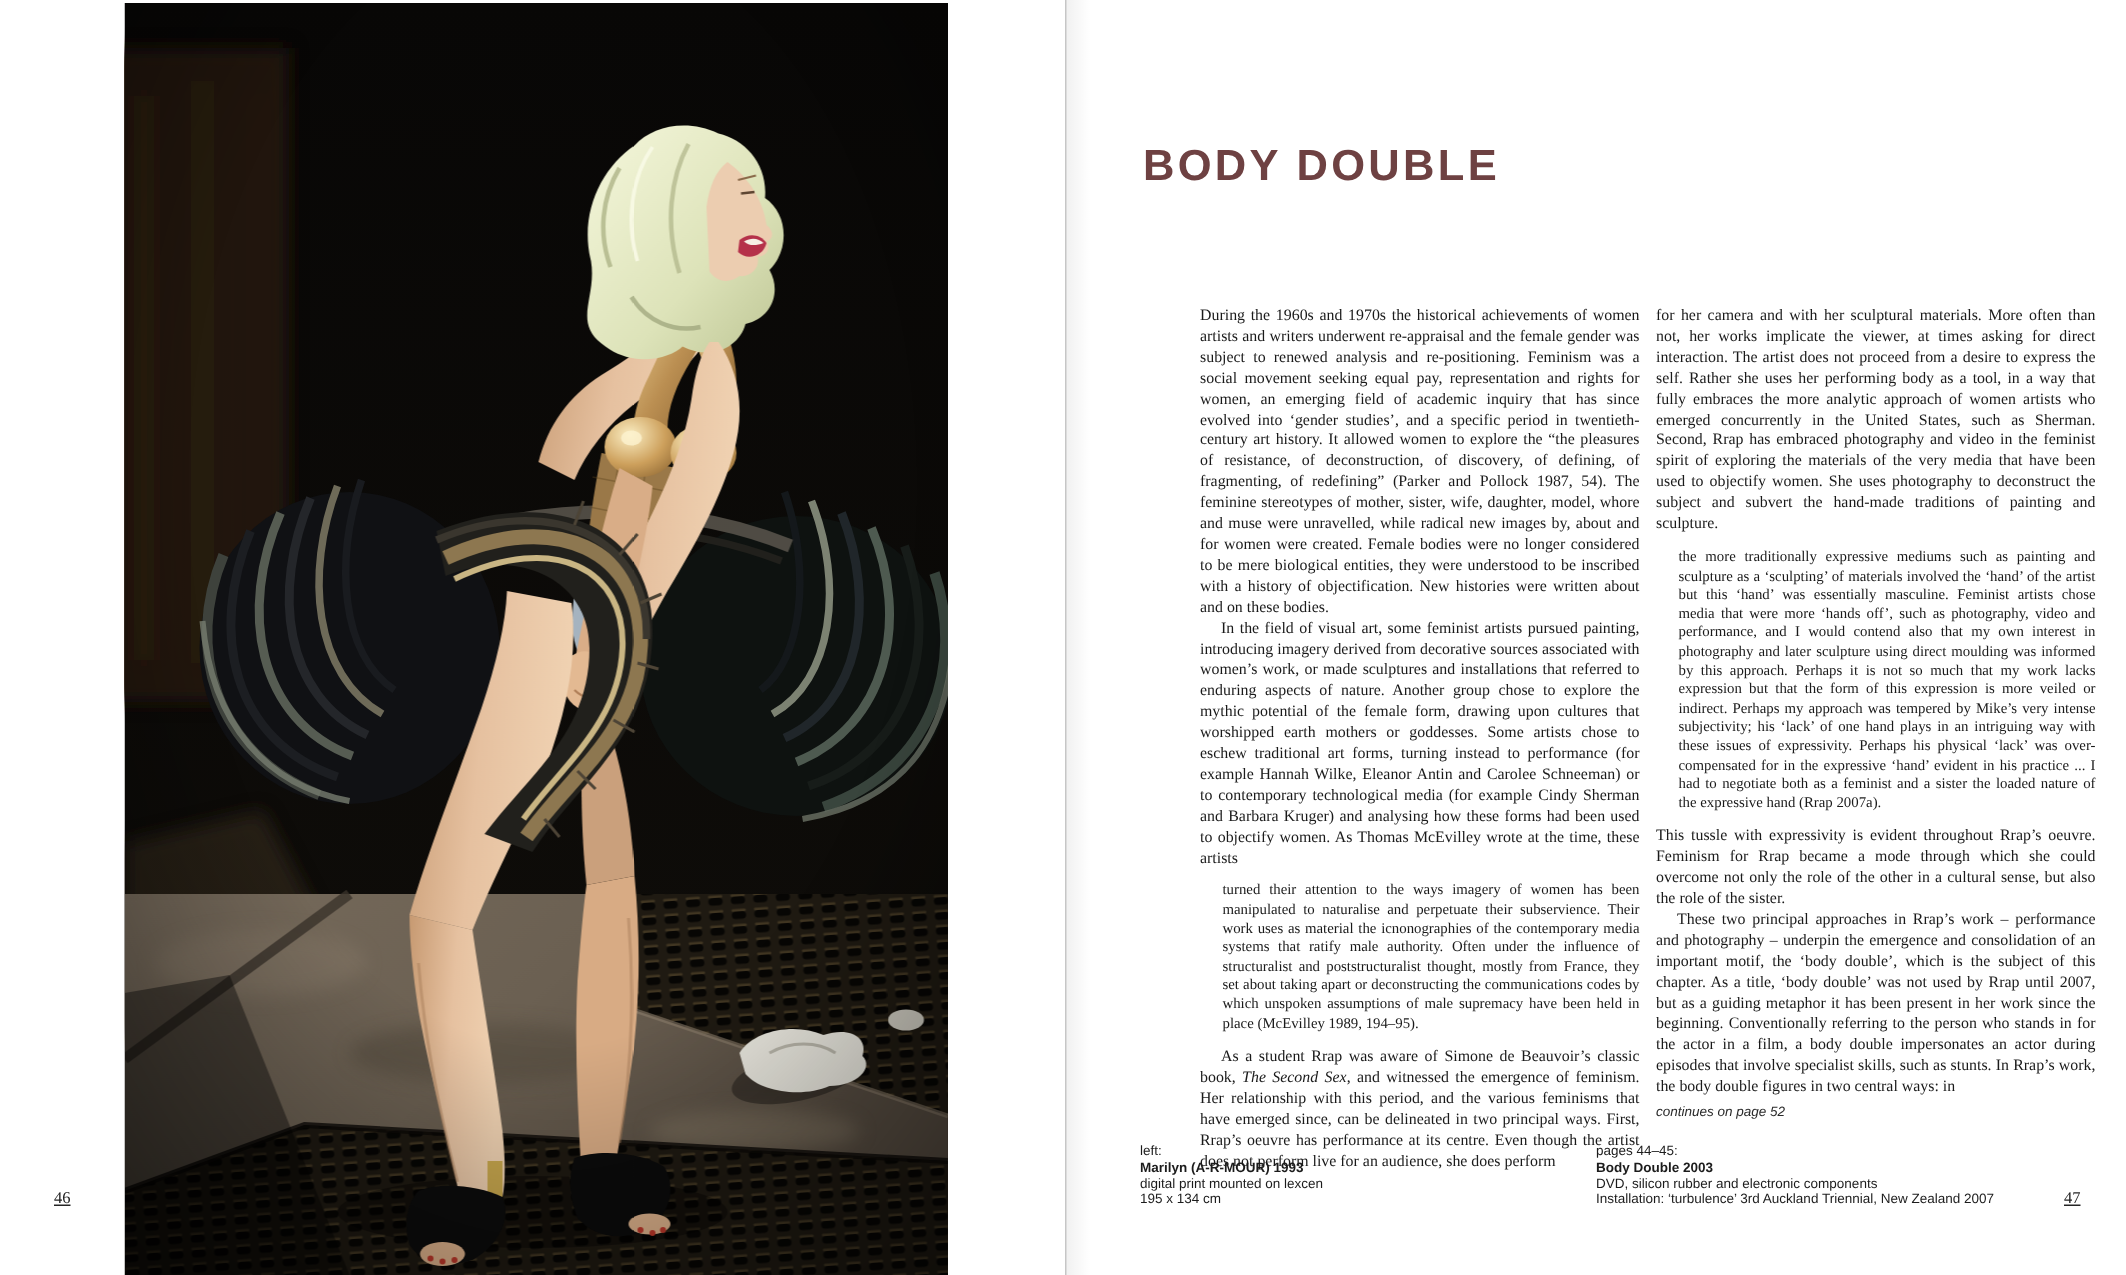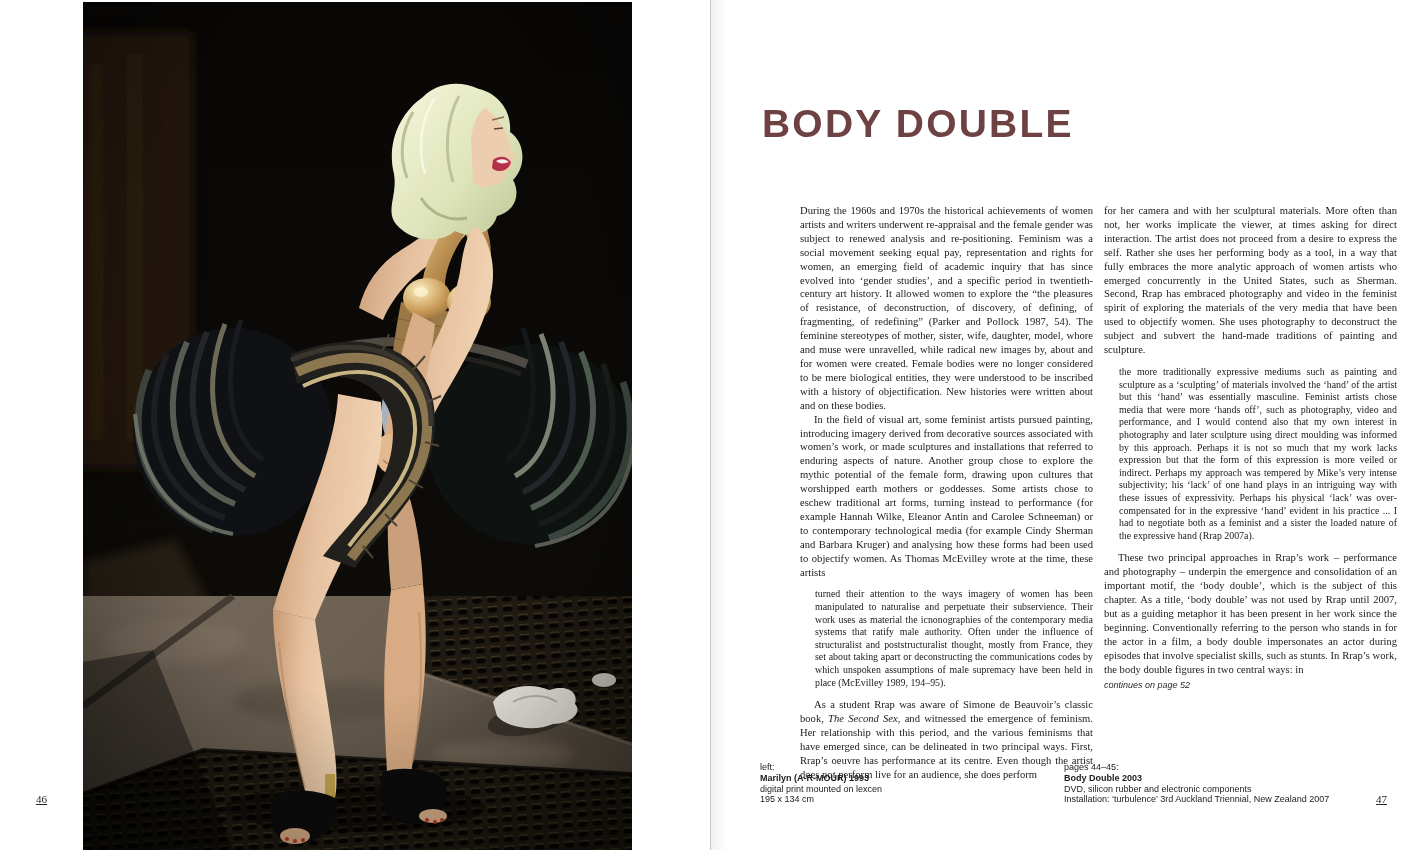--- a/index.html
+++ b/index.html
@@ -15,21 +15,21 @@
   .photo{position:absolute;left:83px;top:2px;width:549px;height:848px;display:block;}
 
   
   .gutter{position:absolute;left:710px;top:0;width:1px;height:850px;background:#c6c6c6;}
   .gutter-shade{position:absolute;left:711px;top:0;width:16px;height:850px;
     background:linear-gradient(to right,rgba(0,0,0,.055),rgba(0,0,0,0));}
 
   
   .title{
     position:absolute;left:762px;top:76px;
-    font-size:39px;font-weight:bold;letter-spacing:2.2px;
+    font-size:29px;font-weight:bold;letter-spacing:2.2px;
     color:var(--accent-title,#6e4142);
   }
 
   
   .col{
     position:absolute;top:204px;width:293px;
     font-family:"Liberation Serif",serif;
     font-size:10.6px;line-height:13.9px;
     text-align:justify;color:#1a1a1a;margin-left:40px;
   }
@@ -271,20 +271,21 @@
     <div class="col col1">
       <p>During the 1960s and 1970s the historical achievements of women artists and writers underwent re-appraisal and the female gender was subject to renewed analysis and re-positioning. Feminism was a social movement seeking equal pay, representation and rights for women, an emerging field of academic inquiry that has since evolved into ‘gender studies’, and a specific period in twentieth-century art history. It allowed women to explore the “the pleasures of resistance, of deconstruction, of discovery, of defining, of fragmenting, of redefining” (Parker and Pollock 1987, 54). The feminine stereotypes of mother, sister, wife, daughter, model, whore and muse were unravelled, while radical new images by, about and for women were created. Female bodies were no longer considered to be mere biological entities, they were understood to be inscribed with a history of objectification. New histories were written about and on these bodies.</p>
       <p class="ind">In the field of visual art, some feminist artists pursued painting, introducing imagery derived from decorative sources associated with women’s work, or made sculptures and installations that referred to enduring aspects of nature. Another group chose to explore the mythic potential of the female form, drawing upon cultures that worshipped earth mothers or goddesses. Some artists chose to eschew traditional art forms, turning instead to performance (for example Hannah Wilke, Eleanor Antin and Carolee Schneeman) or to contemporary technological media (for example Cindy Sherman and Barbara Kruger) and analysing how these forms had been used to objectify women. As Thomas McEvilley wrote at the time, these artists</p>
       <div class="bq">turned their attention to the ways imagery of women has been manipulated to naturalise and perpetuate their subservience. Their work uses as material the icnonographies of the contemporary media systems that ratify male authority. Often under the influence of structuralist and poststructuralist thought, mostly from France, they set about taking apart or deconstructing the communications codes by which unspoken assumptions of male supremacy have been held in place (McEvilley 1989, 194–95).</div>
       <p class="ind"><span>As a student Rrap was aware of Simone de Beauvoir’s classic book, </span><i>The Second Sex</i><span>, and witnessed the emergence of feminism. Her relationship with this period, and the various feminisms that have emerged since, can be delineated in two principal ways. First, Rrap’s oeuvre has performance at its centre. Even though the artist does not perform live for an audience, she does perform</span></p>
     </div>
 
     <div class="col col2">
       <p>for her camera and with her sculptural materials. More often than not, her works implicate the viewer, at times asking for direct interaction. The artist does not proceed from a desire to express the self. Rather she uses her performing body as a tool, in a way that fully embraces the more analytic approach of women artists who emerged concurrently in the United States, such as Sherman. Second, Rrap has embraced photography and video in the feminist spirit of exploring the materials of the very media that have been used to objectify women. She uses photography to deconstruct the subject and subvert the hand-made traditions of painting and sculpture.</p>
       <div class="bq">the more traditionally expressive mediums such as painting and sculpture as a ‘sculpting’ of materials involved the ‘hand’ of the artist but this ‘hand’ was essentially masculine. Feminist artists chose media that were more ‘hands off’, such as photography, video and performance, and I would contend also that my own interest in photography and later sculpture using direct moulding was informed by this approach. Perhaps it is not so much that my work lacks expression but that the form of this expression is more veiled or indirect. Perhaps my approach was tempered by Mike’s very intense subjectivity; his ‘lack’ of one hand plays in an intriguing way with these issues of expressivity. Perhaps his physical ‘lack’ was over-compensated for in the expressive ‘hand’ evident in his practice ... I had to negotiate both as a feminist and a sister the loaded nature of the expressive hand (Rrap 2007a).</div>
+      <p>This tussle with expressivity is evident throughout Rrap’s oeuvre. Feminism for Rrap became a mode through which she could overcome not only the role of the other in a cultural sense, but also the role of the sister.</p>
       <p class="ind">These two principal approaches in Rrap’s work – performance and photography – underpin the emergence and consolidation of an important motif, the ‘body double’, which is the subject of this chapter. As a title, ‘body double’ was not used by Rrap until 2007, but as a guiding metaphor it has been present in her work since the beginning. Conventionally referring to the person who stands in for the actor in a film, a body double impersonates an actor during episodes that involve specialist skills, such as stunts. In Rrap’s work, the body double figures in two central ways: in</p>
       <div class="continues">continues on page 52</div>
     </div>
 
     <div class="caption cap-left">
       <div>left:</div>
       <div class="cap-title">Marilyn (A-R-MOUR) 1993</div>
       <div>digital print mounted on lexcen</div>
       <div>195 x 134 cm</div>
     </div>

